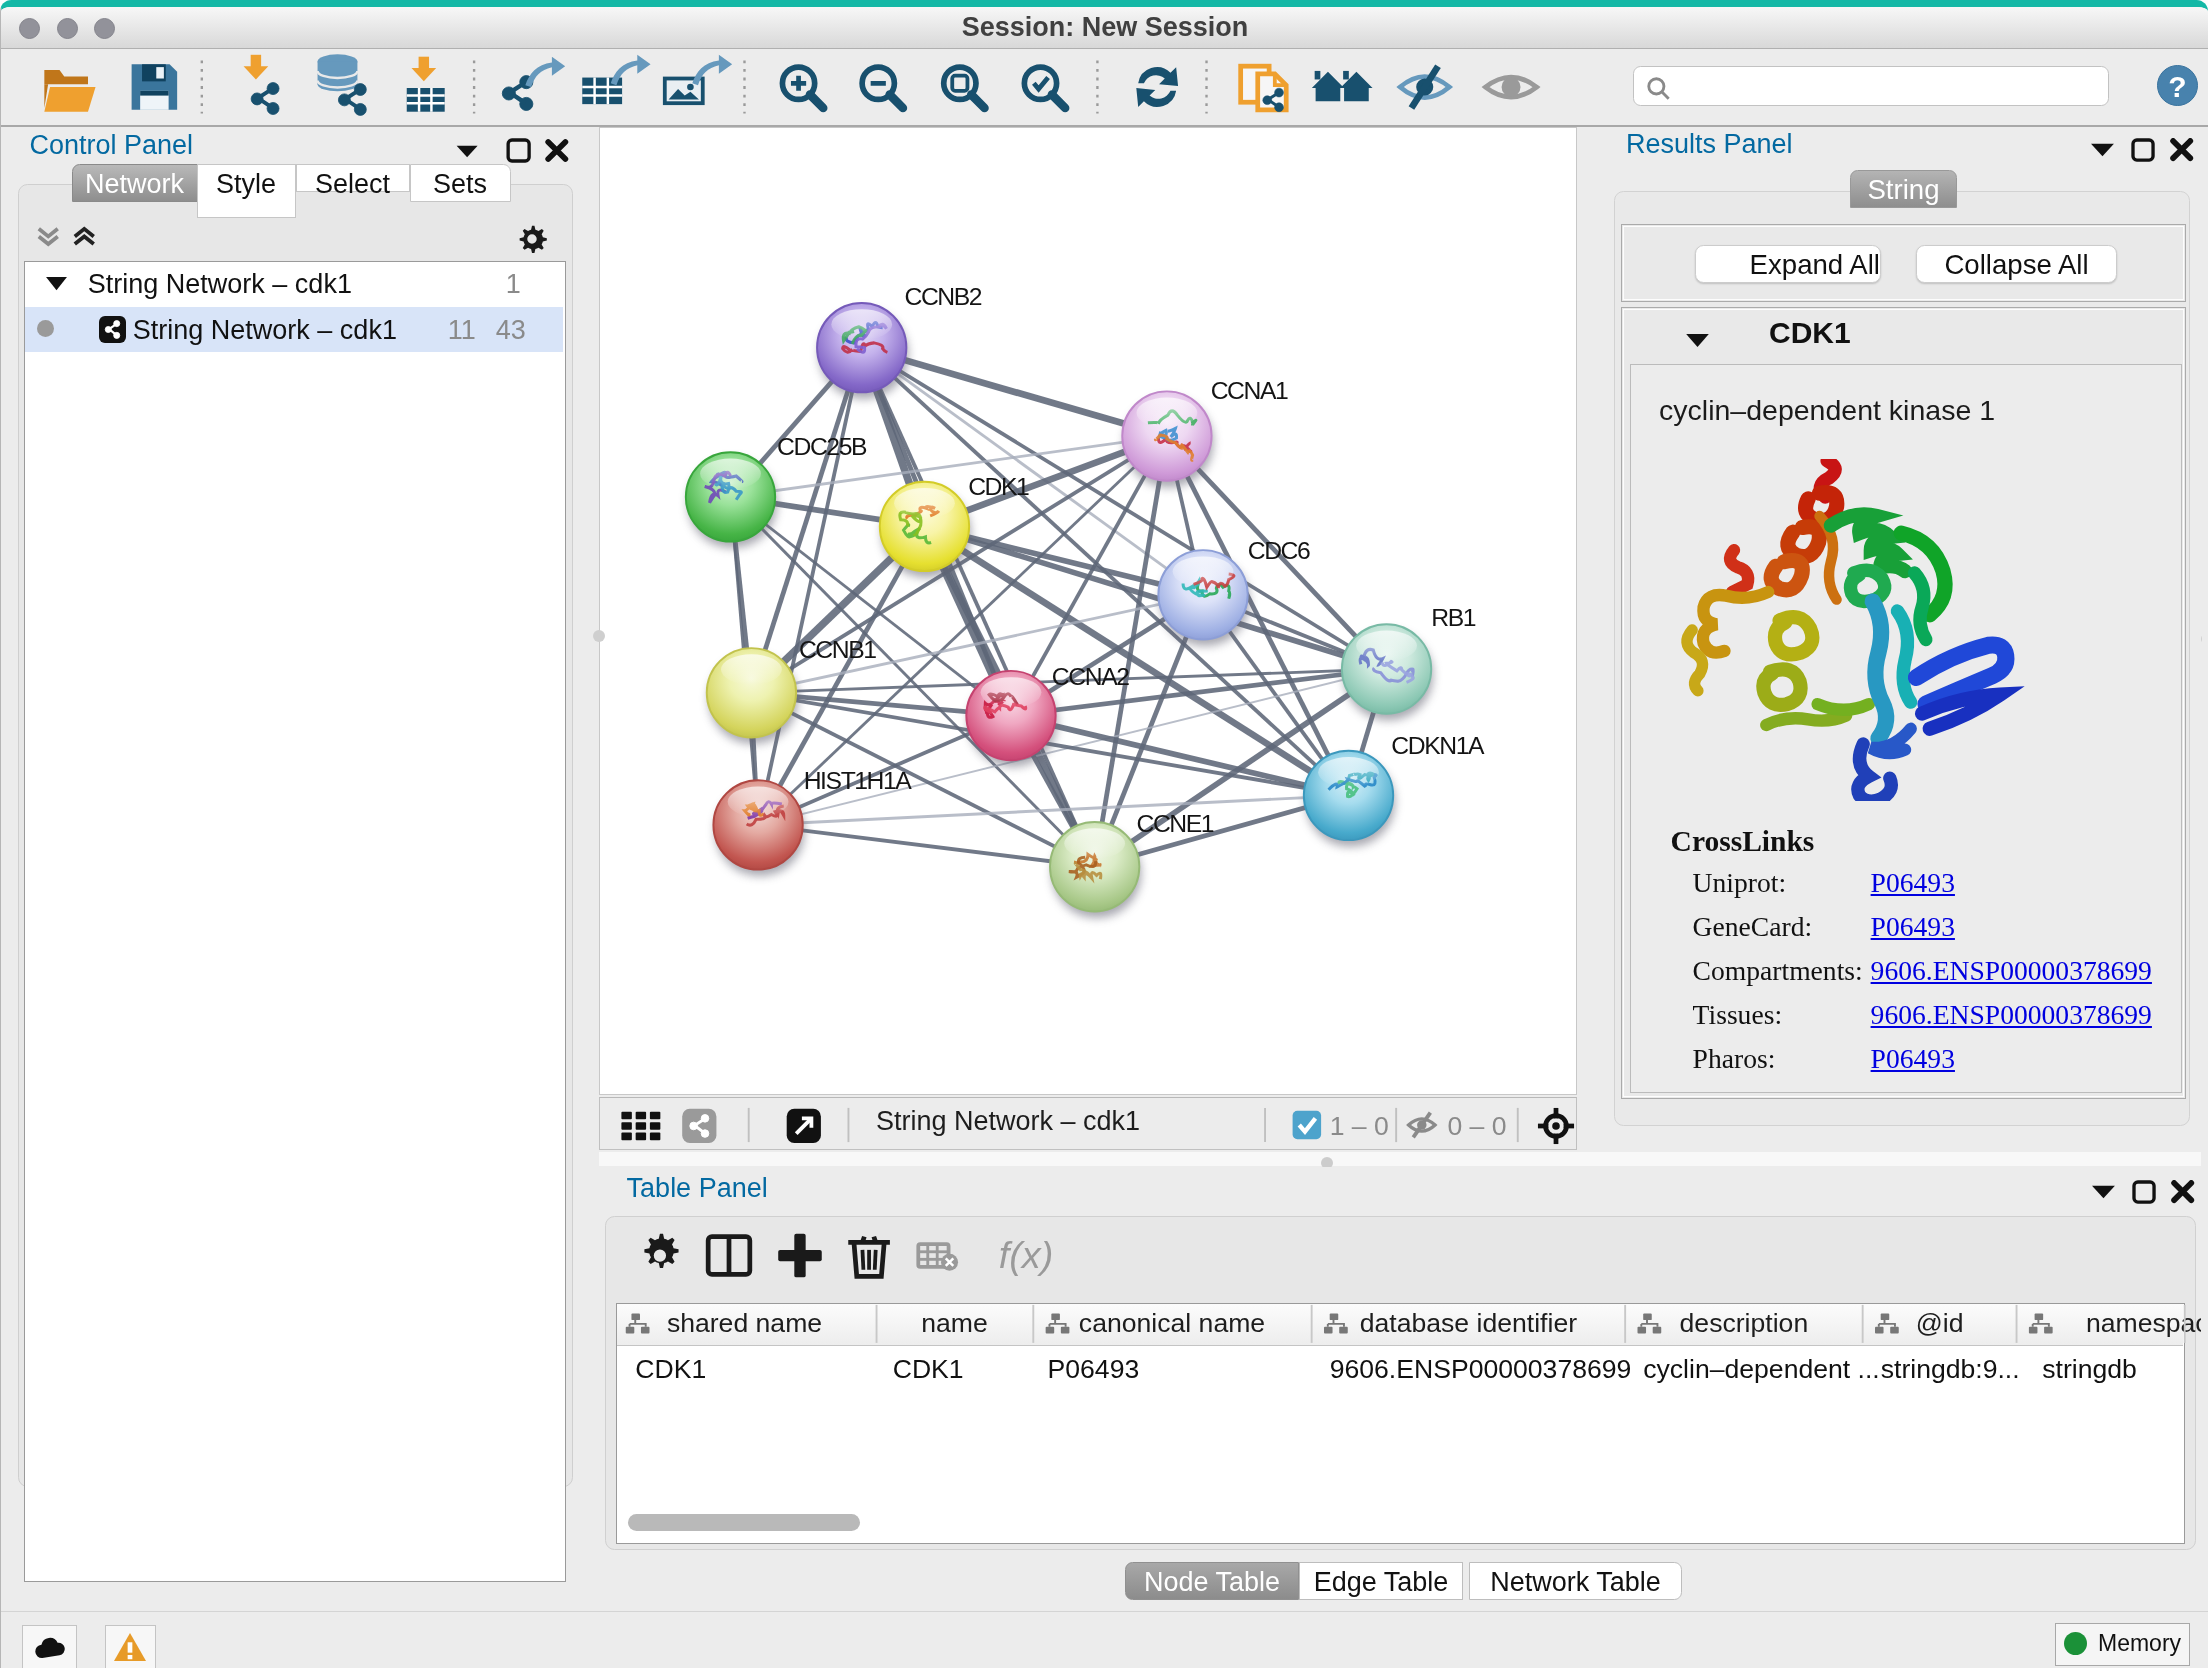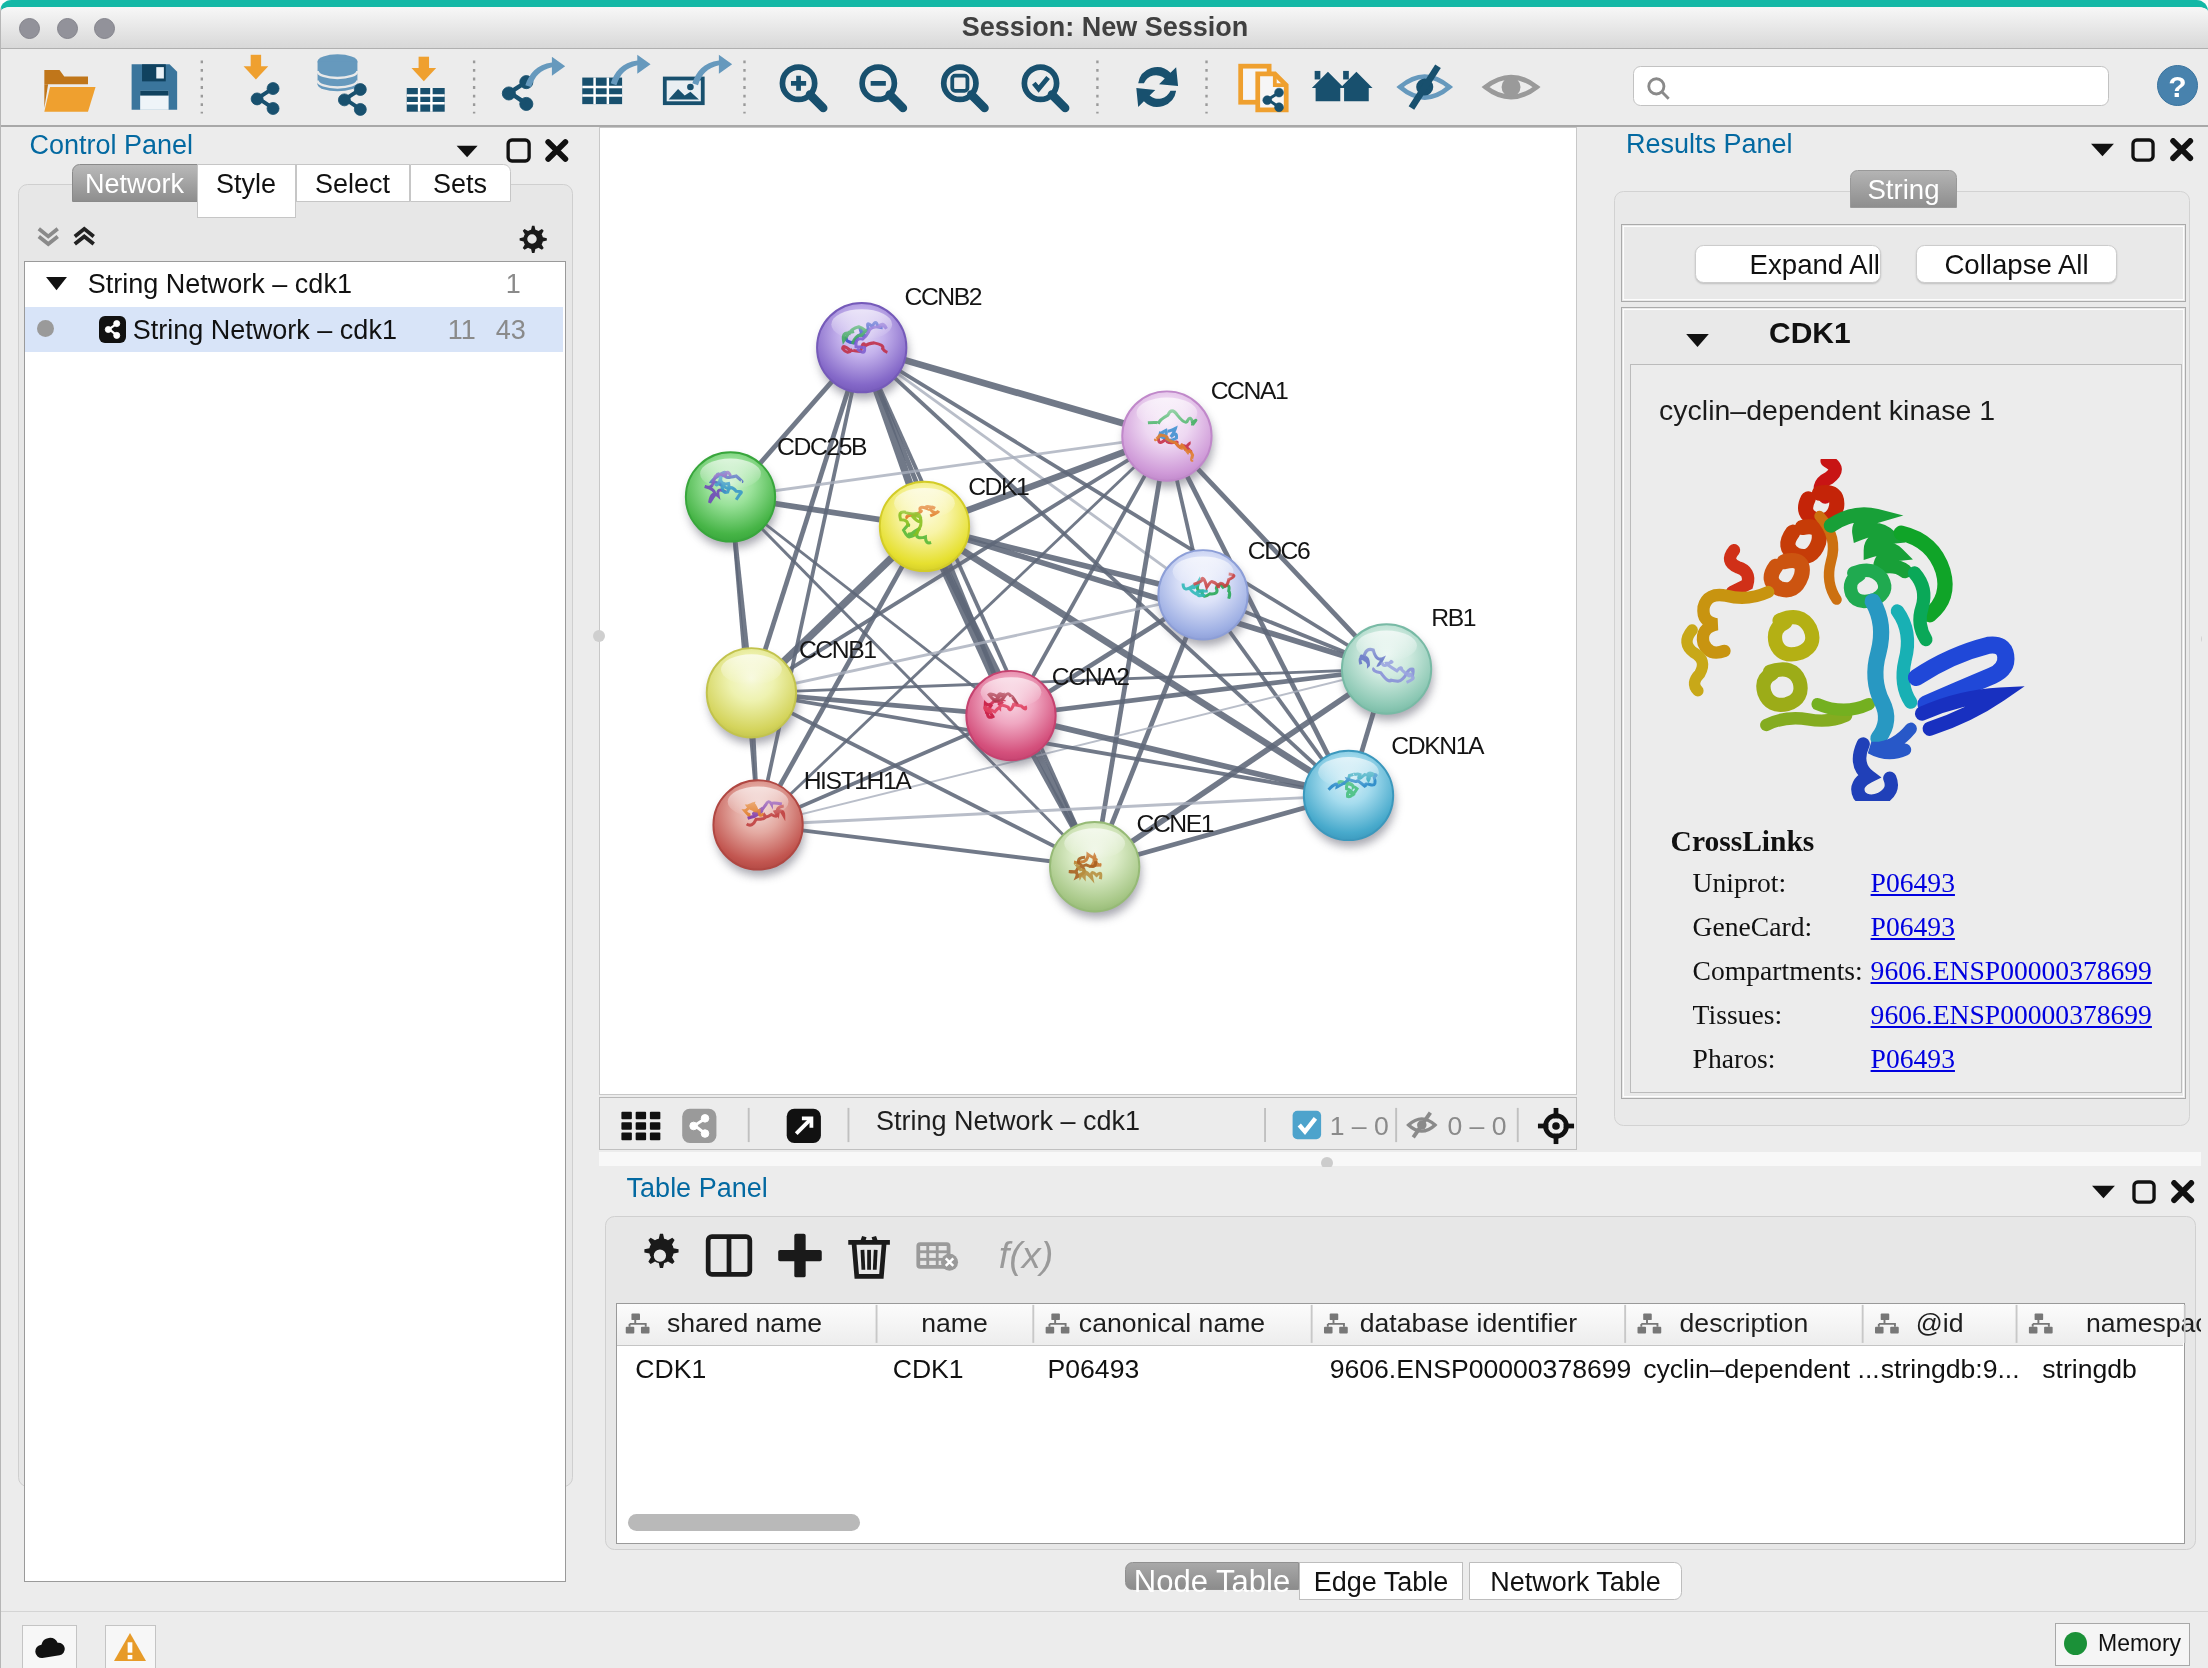--- a/index.html
+++ b/index.html
@@ -187,21 +187,21 @@
   <div class="abs panel-title" style="left:19px;top:2.9px;">Control Panel</div>
   <svg class="abs" style="left:438px;top:11.4px" width="124" height="25" viewBox="0 0 130 26">
     <path d="M8,8 L30,8 L19,20 Z" fill="#111"></path>
     <rect x="62" y="2" width="22" height="22" rx="4" fill="none" stroke="#111" stroke-width="3.5"></rect>
     <path d="M104,4 L122,22 M122,4 L104,22" stroke="#111" stroke-width="6" stroke-linecap="round"></path>
   </svg>
 
   <div class="abs" style="left:7.6px;top:57px;width:555px;height:1303px;background:#e7e7e7;border:1px solid #cfcfcf;border-radius:9.5px;"></div>
   <div class="abs" style="left:61px;top:37px;width:126px;height:38px;background:linear-gradient(#b9b9b9,#8e8e8e);border:1px solid #8a8a8a;border-radius:7.6px 0 0 0;color:#fff;font-size:27px;text-align:center;line-height:38px;">Network</div>
   <div class="abs" style="left:186px;top:37px;width:99px;height:54px;background:#fff;border:1px solid #c6c6c6;color:#111;font-size:27px;text-align:center;line-height:38px;">Style</div>
-  <div class="abs" style="left:285px;top:37px;width:114px;height:38px;background:#fff;border:1px solid #c6c6c6;color:#111;font-size:27px;text-align:center;line-height:38px;">Select</div>
+  <div class="abs" style="left:285px;top:37px;width:114px;height:28px;background:#fff;border:1px solid #c6c6c6;color:#111;font-size:27px;text-align:center;line-height:38px;">Select</div>
   <div class="abs" style="left:399px;top:37px;width:101px;height:38px;background:#fff;border:1px solid #c6c6c6;border-radius:0 7.6px 0 0;color:#111;font-size:27px;text-align:center;line-height:38px;">Sets</div>
 
   <div class="abs" style="left:7.6px;top:90px;width:563px;height:44px;">
     <svg class="abs" style="left:17px;top:7.6px" width="72" height="28.5" viewBox="0 0 76 30">
       <g stroke="#8a8a8a" stroke-width="4" fill="none">
             <path d="M4,4 L14,12 L24,4"></path>
             <path d="M4,12 L14,20 L24,12"></path>
           </g>
       <g stroke="#222" stroke-width="4" fill="none">
             <path d="M42,12 L52,4 L62,12"></path>
@@ -625,21 +625,21 @@
     <text x="385" y="40" font-size="40" font-style="italic" fill="#9a9a9a" font-family="Liberation Serif,serif">f(x)</text>
   </svg>
 
   <div class="abs" style="left:17px;top:136px;width:1569px;height:241px;background:#fff;border:1.9px solid #9a9a9a;">
     <div class="abs" style="left:0;top:0;width:1566px;height:42px;background:linear-gradient(#fcfcfc,#ededed);border-bottom:1.9px solid #c4c4c4;"></div>
   </div>
 
   <div class="abs" style="left:23px;top:1484px;"></div>
   <div class="abs" style="left:28.5px;top:347px;width:232px;height:17px;background:#b9b9b9;border-radius:8.6px;"></div>
 
-  <div class="abs" style="left:526px;top:395px;width:174px;height:28px;background:linear-gradient(#a8a8a8,#8c8c8c);border:1px solid #909090;border-radius:7.6px 0 0 7.6px;color:#fff;font-size:31px;text-align:center;line-height:38px;">Node Table</div>
+  <div class="abs" style="left:526px;top:395px;width:174px;height:38px;background:linear-gradient(#a8a8a8,#8c8c8c);border:1px solid #909090;border-radius:7.6px 0 0 7.6px;color:#fff;font-size:27px;text-align:center;line-height:38px;">Node Table</div>
   <div class="abs" style="left:700px;top:395px;width:164px;height:38px;background:#fff;border:1px solid #bdbdbd;color:#111;font-size:27px;text-align:center;line-height:38px;">Edge Table</div>
   <div class="abs" style="left:870px;top:395px;width:213px;height:38px;background:#fff;border:1px solid #bdbdbd;border-radius:0 7.6px 7.6px 0;color:#111;font-size:27px;text-align:center;line-height:38px;">Network Table</div>
 </div>
 <svg class="abs" style="left:598px;top:1296px" width="1602px" height="95" viewBox="0 0 1684 100">
       <text x="152" y="31" font-size="28" fill="#1d1d1d" text-anchor="middle">shared name</text>
       <g fill="#777" transform="translate(41,22)">
         <rect x="-8" y="-11" width="9" height="7" rx="1"></rect>
         <rect x="-14" y="3" width="9" height="7" rx="1"></rect>
         <rect x="2" y="3" width="9" height="7" rx="1"></rect>
         <path d="M-4,-4 L-4,0 M-10,0 L8,0 M-10,0 L-10,3 M7,0 L7,3" stroke="#777" stroke-width="2" fill="none"></path>

